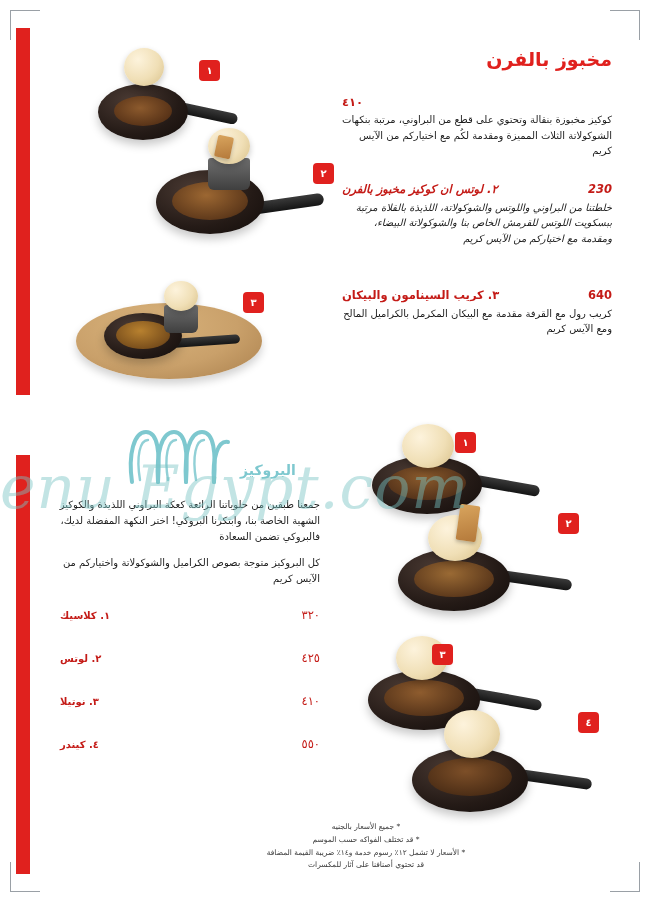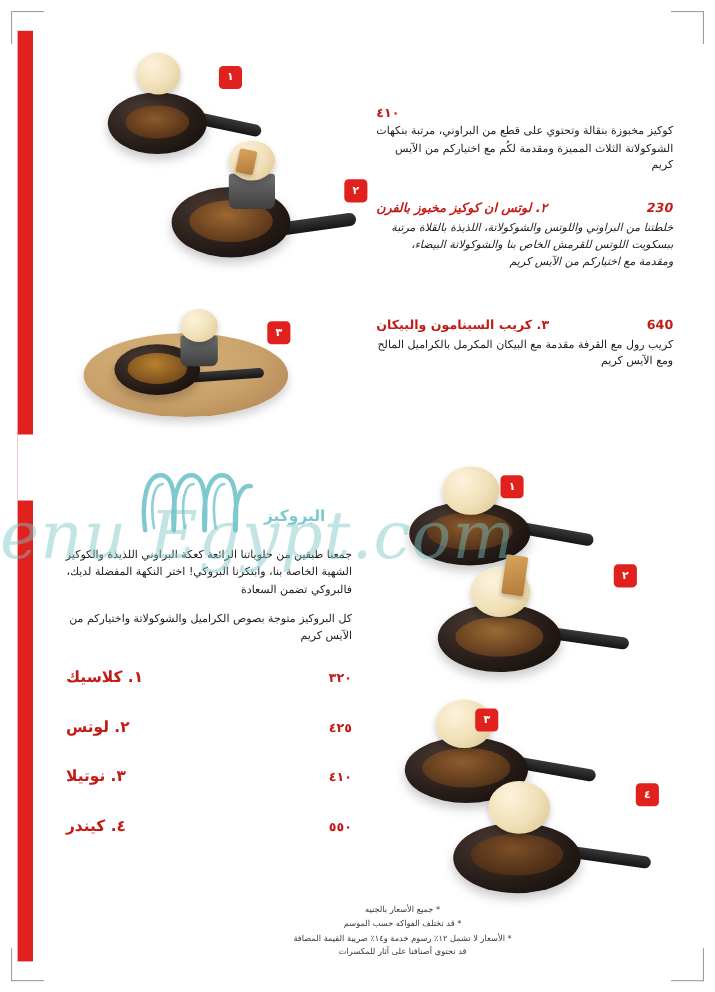--- a/index.html
+++ b/index.html
@@ -218,27 +218,27 @@
   }
   .flavor {
     display: flex;
     flex-direction: row-reverse;
     justify-content: space-between;
     align-items: baseline;
     margin-bottom: 29px;
   }
   .flavor .fname {
     color: #c41b17;
-    font-size: 14px;
+    font-size: 10px;
     font-weight: bold;
   }
   .flavor .fprice {
     color: #c41b17;
     font-size: 11.5px;
-    font-weight: bold;
+    font-weight: normal;
   }
 
   
   .notes {
     position: absolute;
     right: 38px;
     left: 120px;
     bottom: 30px;
     text-align: center;
     direction: rtl;
@@ -254,20 +254,21 @@
 <div class="page">
 
   <div class="corner tl"></div>
   <div class="corner tr"></div>
   <div class="corner bl"></div>
   <div class="corner br"></div>
 
   <div class="red-bar"></div>
   <div class="red-bar-notch"></div>
 
+  <div class="sec1-title">مخبوز بالفرن</div>
 
   <div class="item it1">
     <div class="row">
       <div class="price">٤١٠</div>
     </div>
     <div class="desc">كوكيز مخبوزة بنقالة وتحتوي على قطع من البراوني، مرتبة بنكهات الشوكولاتة الثلاث المميزة ومقدمة لكُم مع اختياركم من الآيس كريم</div>
   </div>
 
   <div class="item it2">
     <div class="row">

